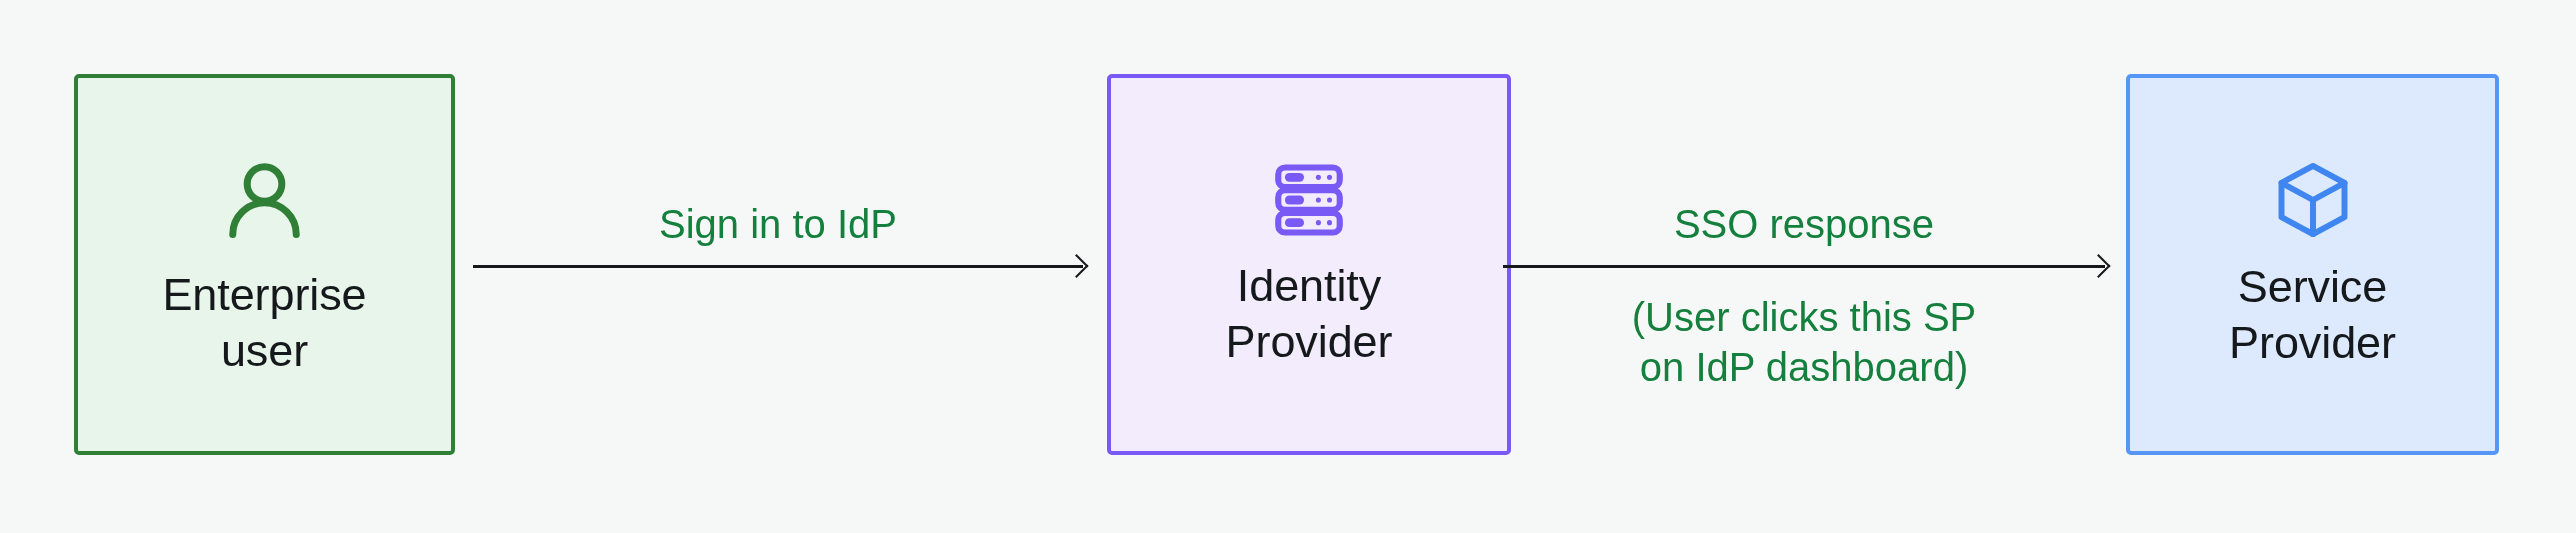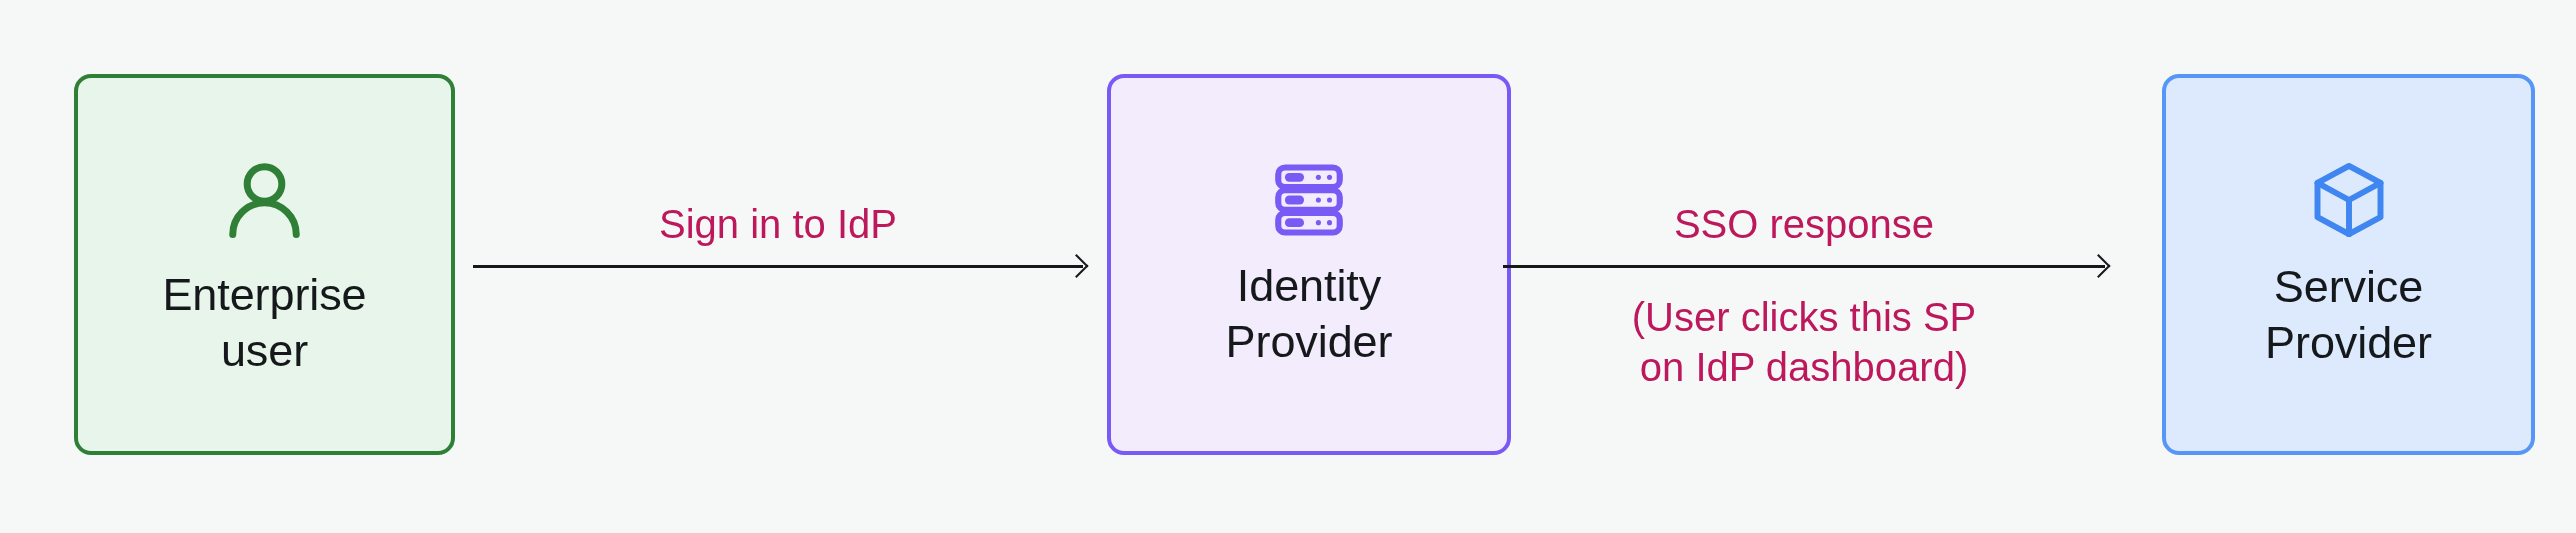--- a/index.html
+++ b/index.html
@@ -19,21 +19,21 @@
     width: 2576px;
     height: 533px;
   }
 
   
   .node {
     position: absolute;
     top: 74px;
     height: 381px;
     box-sizing: border-box;
-    border-radius: 17px;
+    border-radius: 5px;
     border-width: 4.8px;
     border-style: solid;
     display: flex;
     flex-direction: column;
     align-items: center;
     justify-content: center;
   }
   .node-icon {
     display: block;
     line-height: 0;
@@ -58,21 +58,20 @@
     left: 1107px;
     width: 404px;
     background: #f2ecfd;
     border-color: #7a5af5;
   }
   #node-sp {
     left: 2126px;
     width: 373px;
     background: #ddeafd;
     border-color: #5596f6;
-    margin-left: 36px;
   }
 
   
   .edge {
     position: absolute;
     height: 2.9px;
     background: #16191c;
     top: 265px;
   }
   .edge .arrowhead {
@@ -92,21 +91,21 @@
   }
   #edge-sso {
     left: 1503px;
     width: 602px;
   }
 
   
   .edge-label {
     position: absolute;
     text-align: center;
-    color: #be185d;
+    color: #15803d;
     font-size: 40px;
     line-height: 1.26;
     white-space: pre-line;
   }
   #label-signin {
     left: 473px;
     width: 610px;
     bottom: 284px;
   }
   #label-sso-top {

